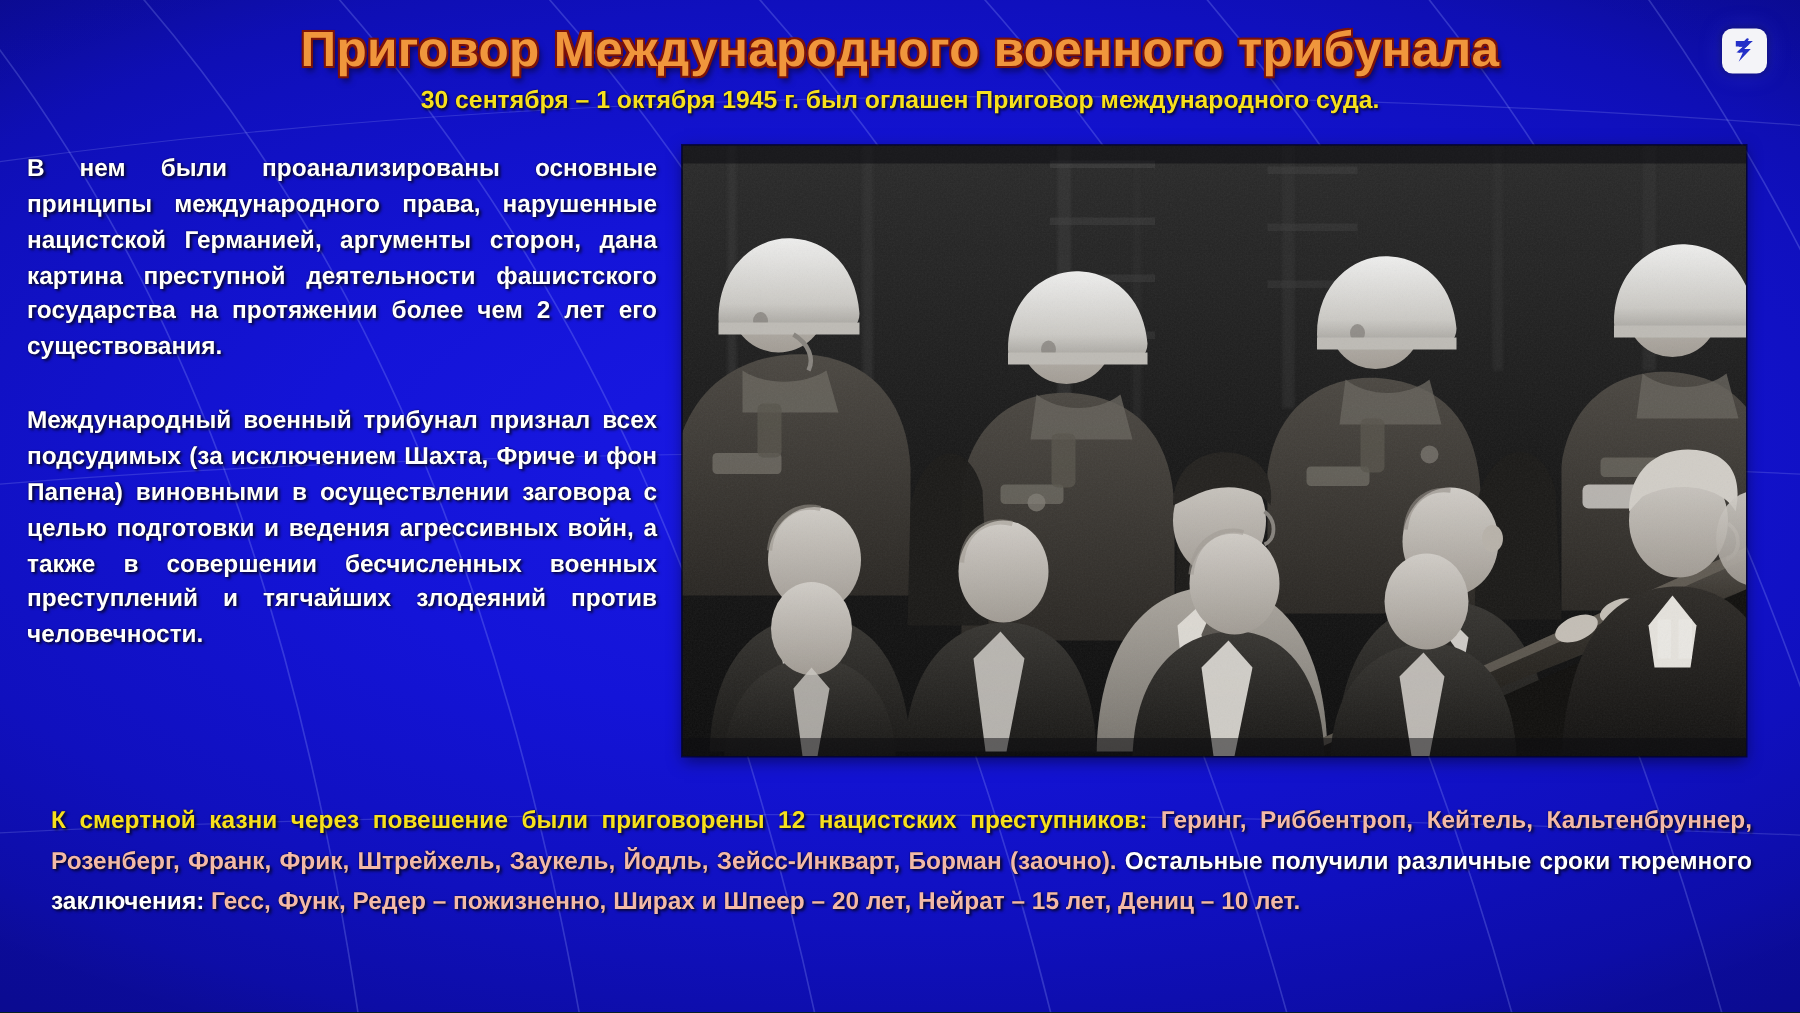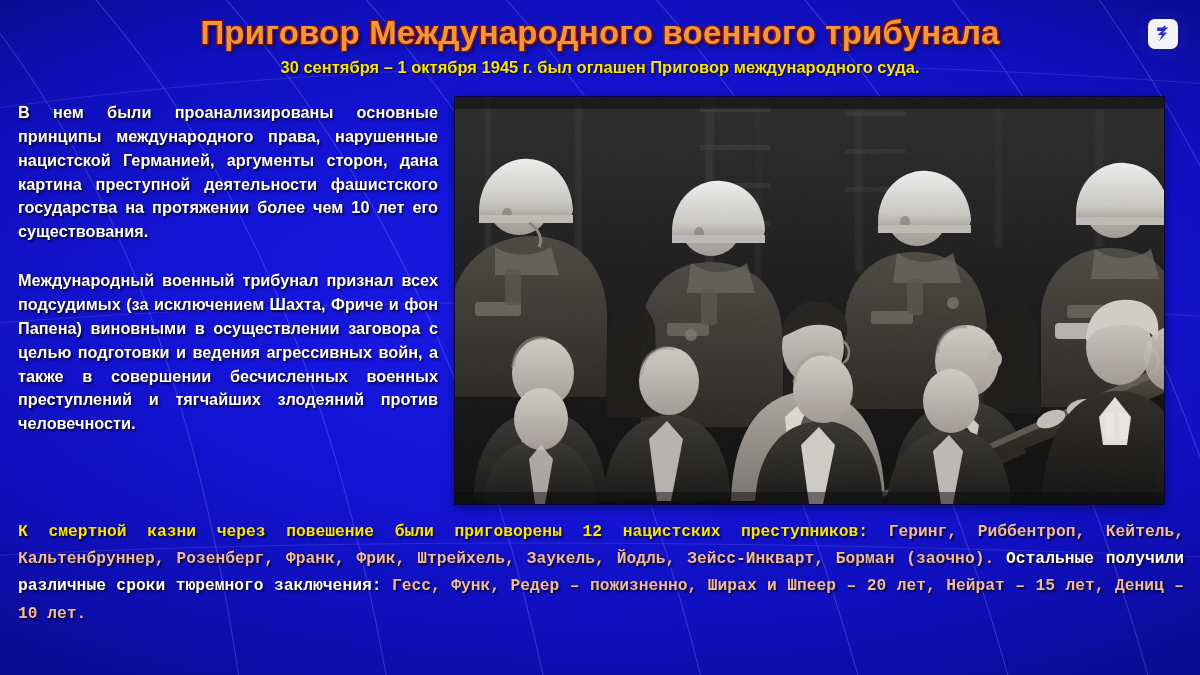--- a/index.html
+++ b/index.html
@@ -125,29 +125,28 @@
 
   
   .bottom-block {
     position: absolute;
     left: 18px;
     top: 518px;
     width: 1166px;
     z-index: 4;
   }
   .bottom-par {
-    margin: 0;
+    margin: 16px;
     font-size: 16.3px;
     font-weight: bold;
     line-height: 1.67;
     text-align: justify;
     text-align-last: left;
     color: #ffffff;
     text-shadow: 1.5px 1.5px 2px rgba(0,0,0,.7), 0 0 1px rgba(0,0,0,.85);
-    font-family: Liberation Mono, monospace;
   }
   .t-yellow { color: #f7e01e; }
   .t-pink   { color: #f3b9a8; }
   .t-white  { color: #ffffff; }
 </style>
 </head>
 <body>
 
 <div id="slide">
 
@@ -182,21 +181,21 @@
   </div>
 
   <div class="logo">
     <svg width="20" height="20" viewBox="0 0 20 20" aria-hidden="true">
       <path d="M4.2 3.4 H15.6 L9.4 8.6 H14.2 L6.1 17.2 L8.9 11.0 H4.6 L9.2 7.0 H4.2 Z" fill="#2430c8"></path>
       <path d="M12.0 2.3 L8.0 6.3 L11.2 6.3 L6.6 10.4" fill="none" stroke="#2430c8" stroke-width="1.6" stroke-linecap="round"></path>
     </svg>
   </div>
 
   <div class="left-col">
-    <p class="body-par justify-all"> В нем были проанализированы основные принципы международного права, нарушенные нацистской Германией, аргументы сторон, дана картина преступной деятельности фашистского государства на протяжении более чем 10 лет его существования.</p>
+    <p class="body-par justify-all"> В нем были проанализированы основные принципы международного права, нарушенные нацистской Германией, аргументы сторон, дана картина преступной деятельности фашистского государства на протяжении более чем 2 лет его существования.</p>
     <p class="body-par justify-all">Международный военный трибунал признал всех подсудимых (за исключением Шахта, Фриче и фон Папена) виновными в осуществлении заговора с целью подготовки и ведения агрессивных войн, а также в совершении бесчисленных военных преступлений и тягчайших злодеяний против человечности.</p>
   </div>
 
   <div class="photo-wrap">
     <svg viewBox="0 0 709 407" preserveAspectRatio="xMidYMid slice" aria-hidden="true">
       <defs>
         <linearGradient id="wallG" x1="0" y1="0" x2="0" y2="1">
           <stop offset="0%" stop-color="#2b2b2b"></stop>
           <stop offset="55%" stop-color="#171717"></stop>
           <stop offset="100%" stop-color="#0d0d0d"></stop>

